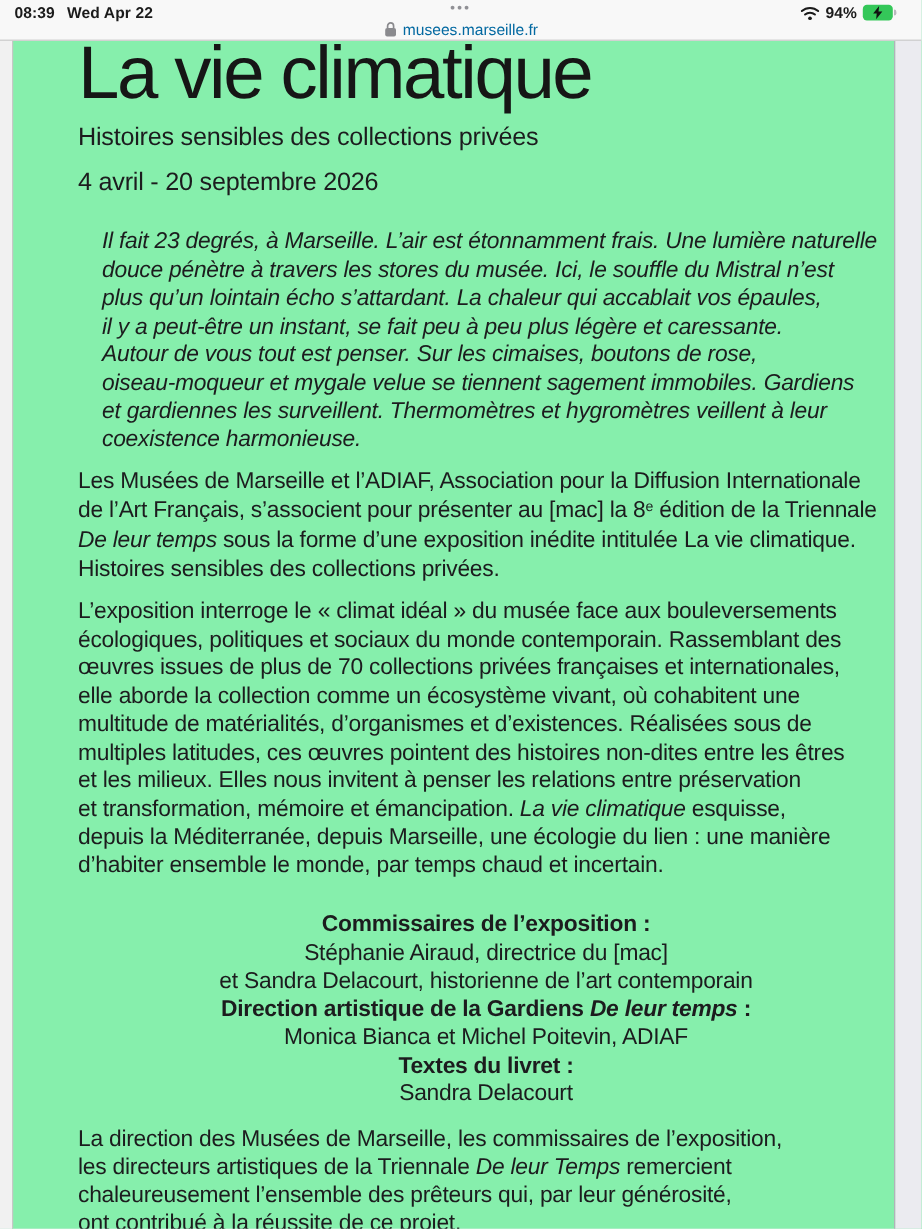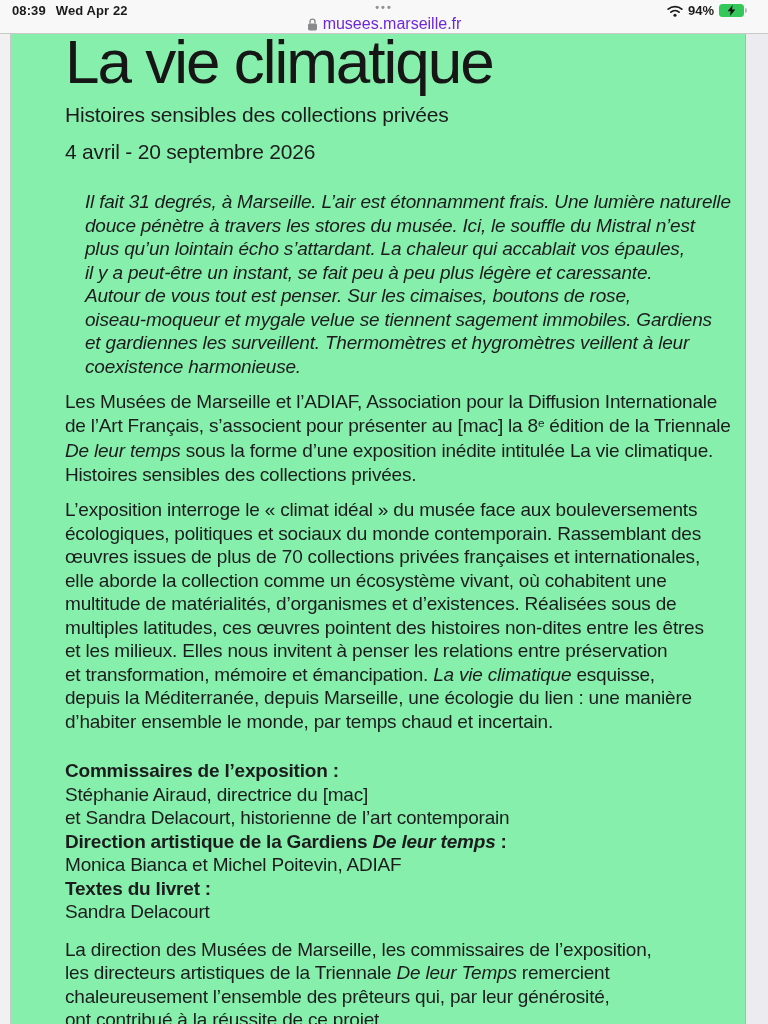--- a/index.html
+++ b/index.html
@@ -19,21 +19,21 @@
     color:#1b1b1b;letter-spacing:0.1px;
   }
   .status-left .sb-date{margin-left:10px;text-align:center;}
   .tab-dots{
     position:absolute;left:0;right:0;top:1px;text-align:center;
     color:#909095;font-size:11px;letter-spacing:2px;font-weight:700;
   }
   .url-row{
     position:absolute;left:0;right:0;top:15px;height:18px;
     display:flex;align-items:center;justify-content:center;gap:5px;
-    color:#6d28d9;font-size:16px;
+    color:#0369a1;font-size:13px;
   }
   .lock-svg{display:block;}
   .status-right{
     position:absolute;right:24px;top:3px;display:flex;align-items:center;gap:5px;
     font-size:13px;font-weight:600;color:#1b1b1b;
   }
   .battery{
     position:relative;width:25px;height:12.5px;border-radius:3.5px;
     background:#34c759;display:flex;align-items:center;justify-content:center;
   }
@@ -52,21 +52,21 @@
   .art-title{
     font-size:62px;font-weight:500;letter-spacing:-2px;line-height:64px;
     margin:-4px 0 0 0;color:#161616;
   }
   .art-subtitle{font-size:21px;line-height:25px;margin-top:8px;letter-spacing:-0.2px;}
   .art-dates{font-size:21px;line-height:25px;margin-top:12px;letter-spacing:-0.2px;}
   .body-text{font-size:19px;line-height:23.5px;letter-spacing:-0.2px;}
   .quote{margin-top:26px;margin-left:20px;font-style:italic;}
   .para-1{margin-top:12px;}
   .para-2{margin-top:12px;}
-  .credits{margin-top:26px;}
+  .credits{margin-top:26px;text-align:center;}
   .para-3{margin-top:14px;}
   .tl{white-space:nowrap;}
   .i{font-style:italic;}
   .b{font-weight:700;}
   .bi{font-weight:700;font-style:italic;}
   .sup{font-size:0.62em;position:relative;top:-0.42em;}
 </style>
 </head>
 <body>
 
@@ -98,21 +98,21 @@
 </div>
 
 <div class="gutter-left"></div>
 
 <div class="page">
   <h1 class="art-title">La vie climatique</h1>
   <div class="art-subtitle">Histoires sensibles des collections privées</div>
   <div class="art-dates">4 avril - 20 septembre 2026</div>
 
   <div class="body-text quote">
-      <div class="tl"><span>Il fait 31 degrés, à Marseille. L’air est étonnamment frais. Une lumière naturelle</span></div>
+      <div class="tl"><span>Il fait 23 degrés, à Marseille. L’air est étonnamment frais. Une lumière naturelle</span></div>
       <div class="tl"><span>douce pénètre à travers les stores du musée. Ici, le souffle du Mistral n’est</span></div>
       <div class="tl"><span>plus qu’un lointain écho s’attardant. La chaleur qui accablait vos épaules,</span></div>
       <div class="tl"><span>il y a peut-être un instant, se fait peu à peu plus légère et caressante.</span></div>
       <div class="tl"><span>Autour de vous tout est penser. Sur les cimaises, boutons de rose,</span></div>
       <div class="tl"><span>oiseau-moqueur et mygale velue se tiennent sagement immobiles. Gardiens</span></div>
       <div class="tl"><span>et gardiennes les surveillent. Thermomètres et hygromètres veillent à leur</span></div>
       <div class="tl"><span>coexistence harmonieuse.</span></div>
     </div>
 
   <div class="body-text para-1">

